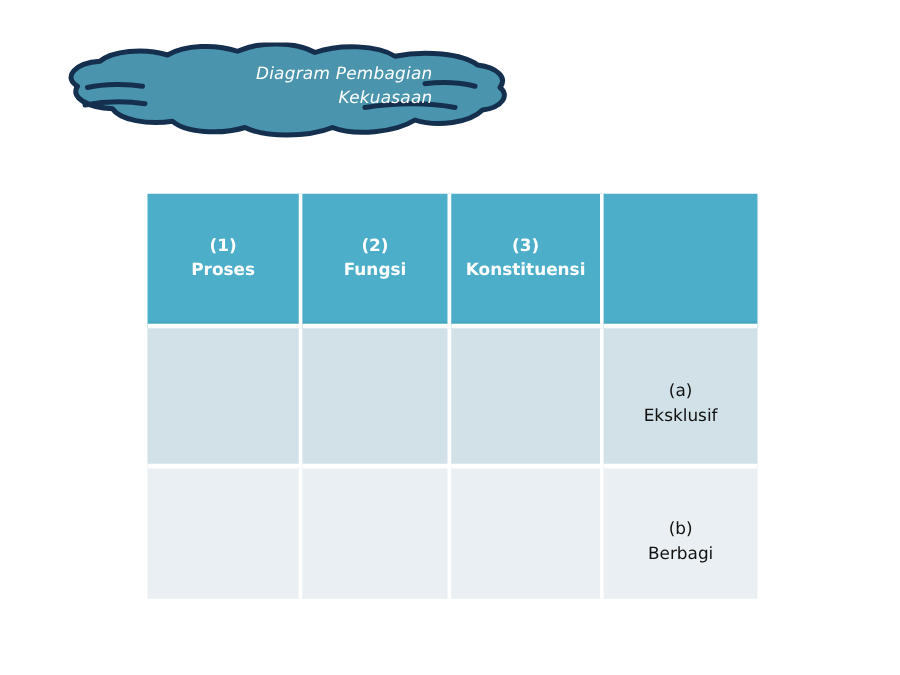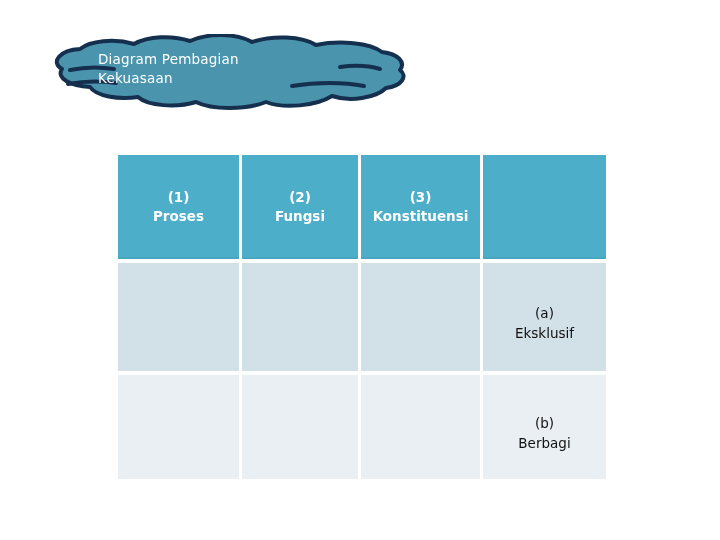--- a/index.html
+++ b/index.html
@@ -27,27 +27,28 @@
     position: absolute;
     left: 0;
     top: 0;
     display: block;
   }
   #cloud-title {
     position: absolute;
     left: 58px;
     top: 16px;
     width: 248px;
-    text-align: left;
+    text-align: right;
     color: #ffffff;
     font-size: 13.5px;
     line-height: 19px;
     letter-spacing: 0.2px;
     white-space: pre-line;
     z-index: 2;
+    font-style: italic;
   }
 
   
   #power-table {
     position: absolute;
     left: 118px;
     top: 155px;
     width: 488px;
     height: 324px;
     border-collapse: separate;

